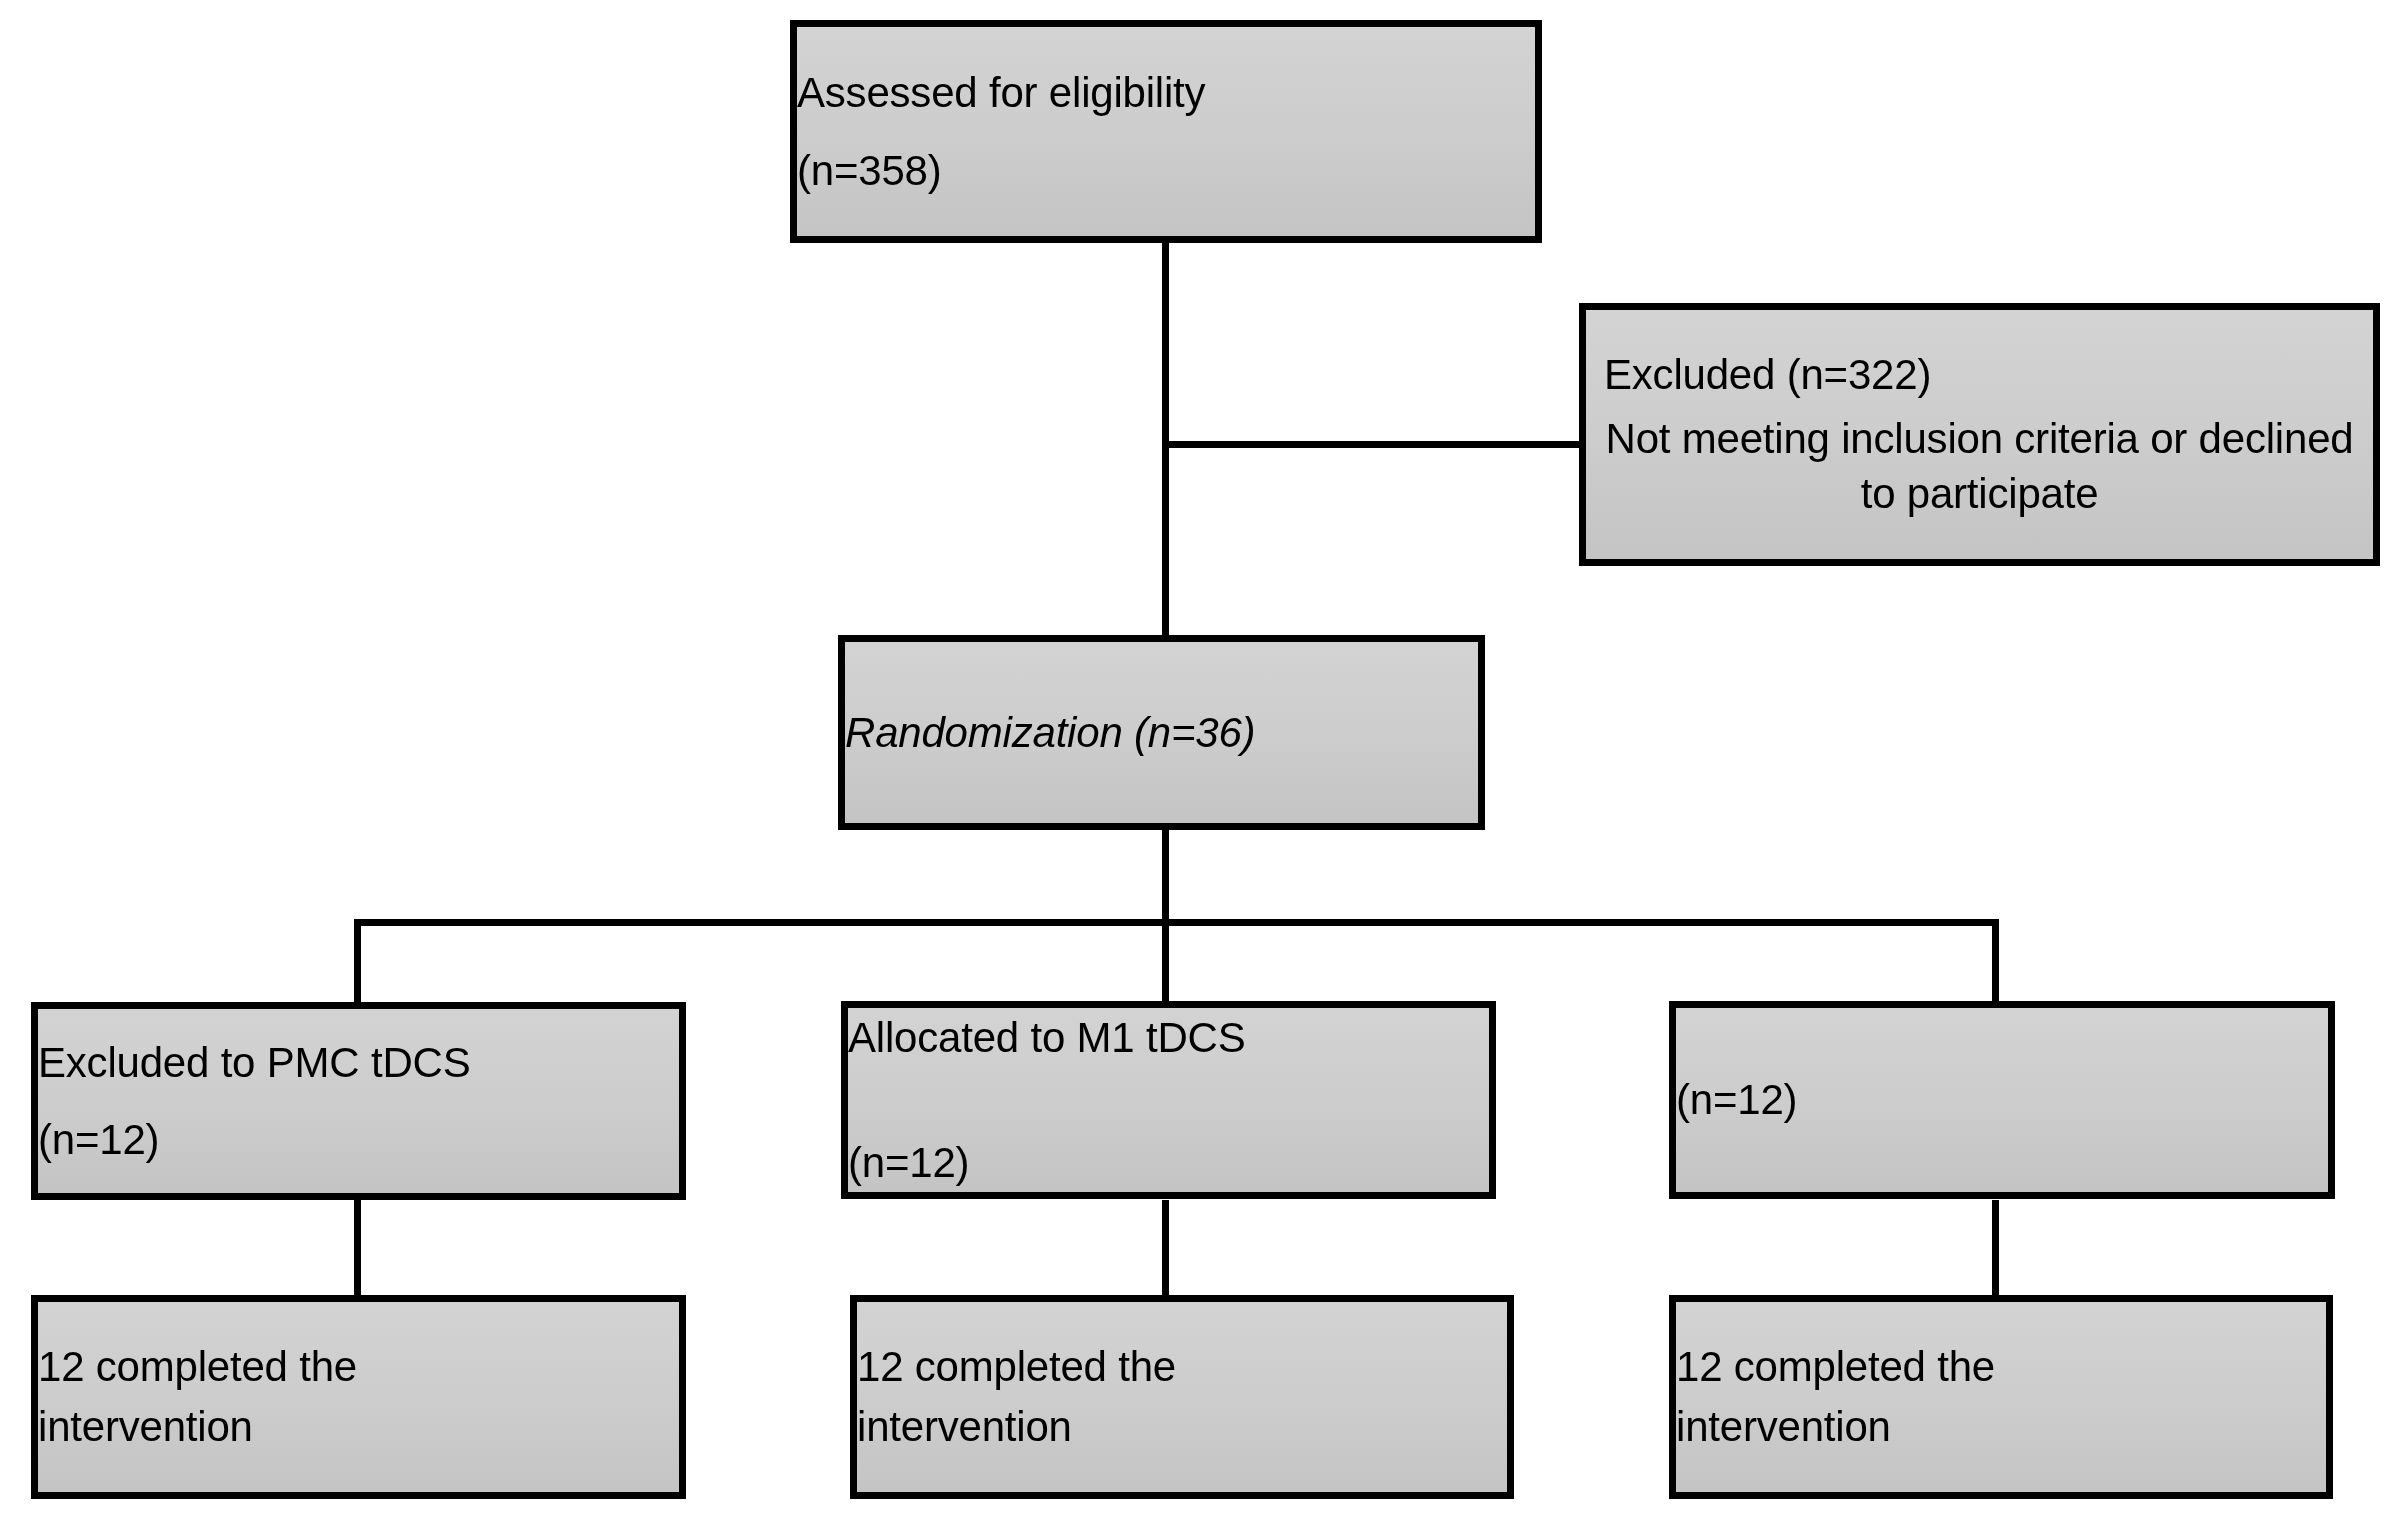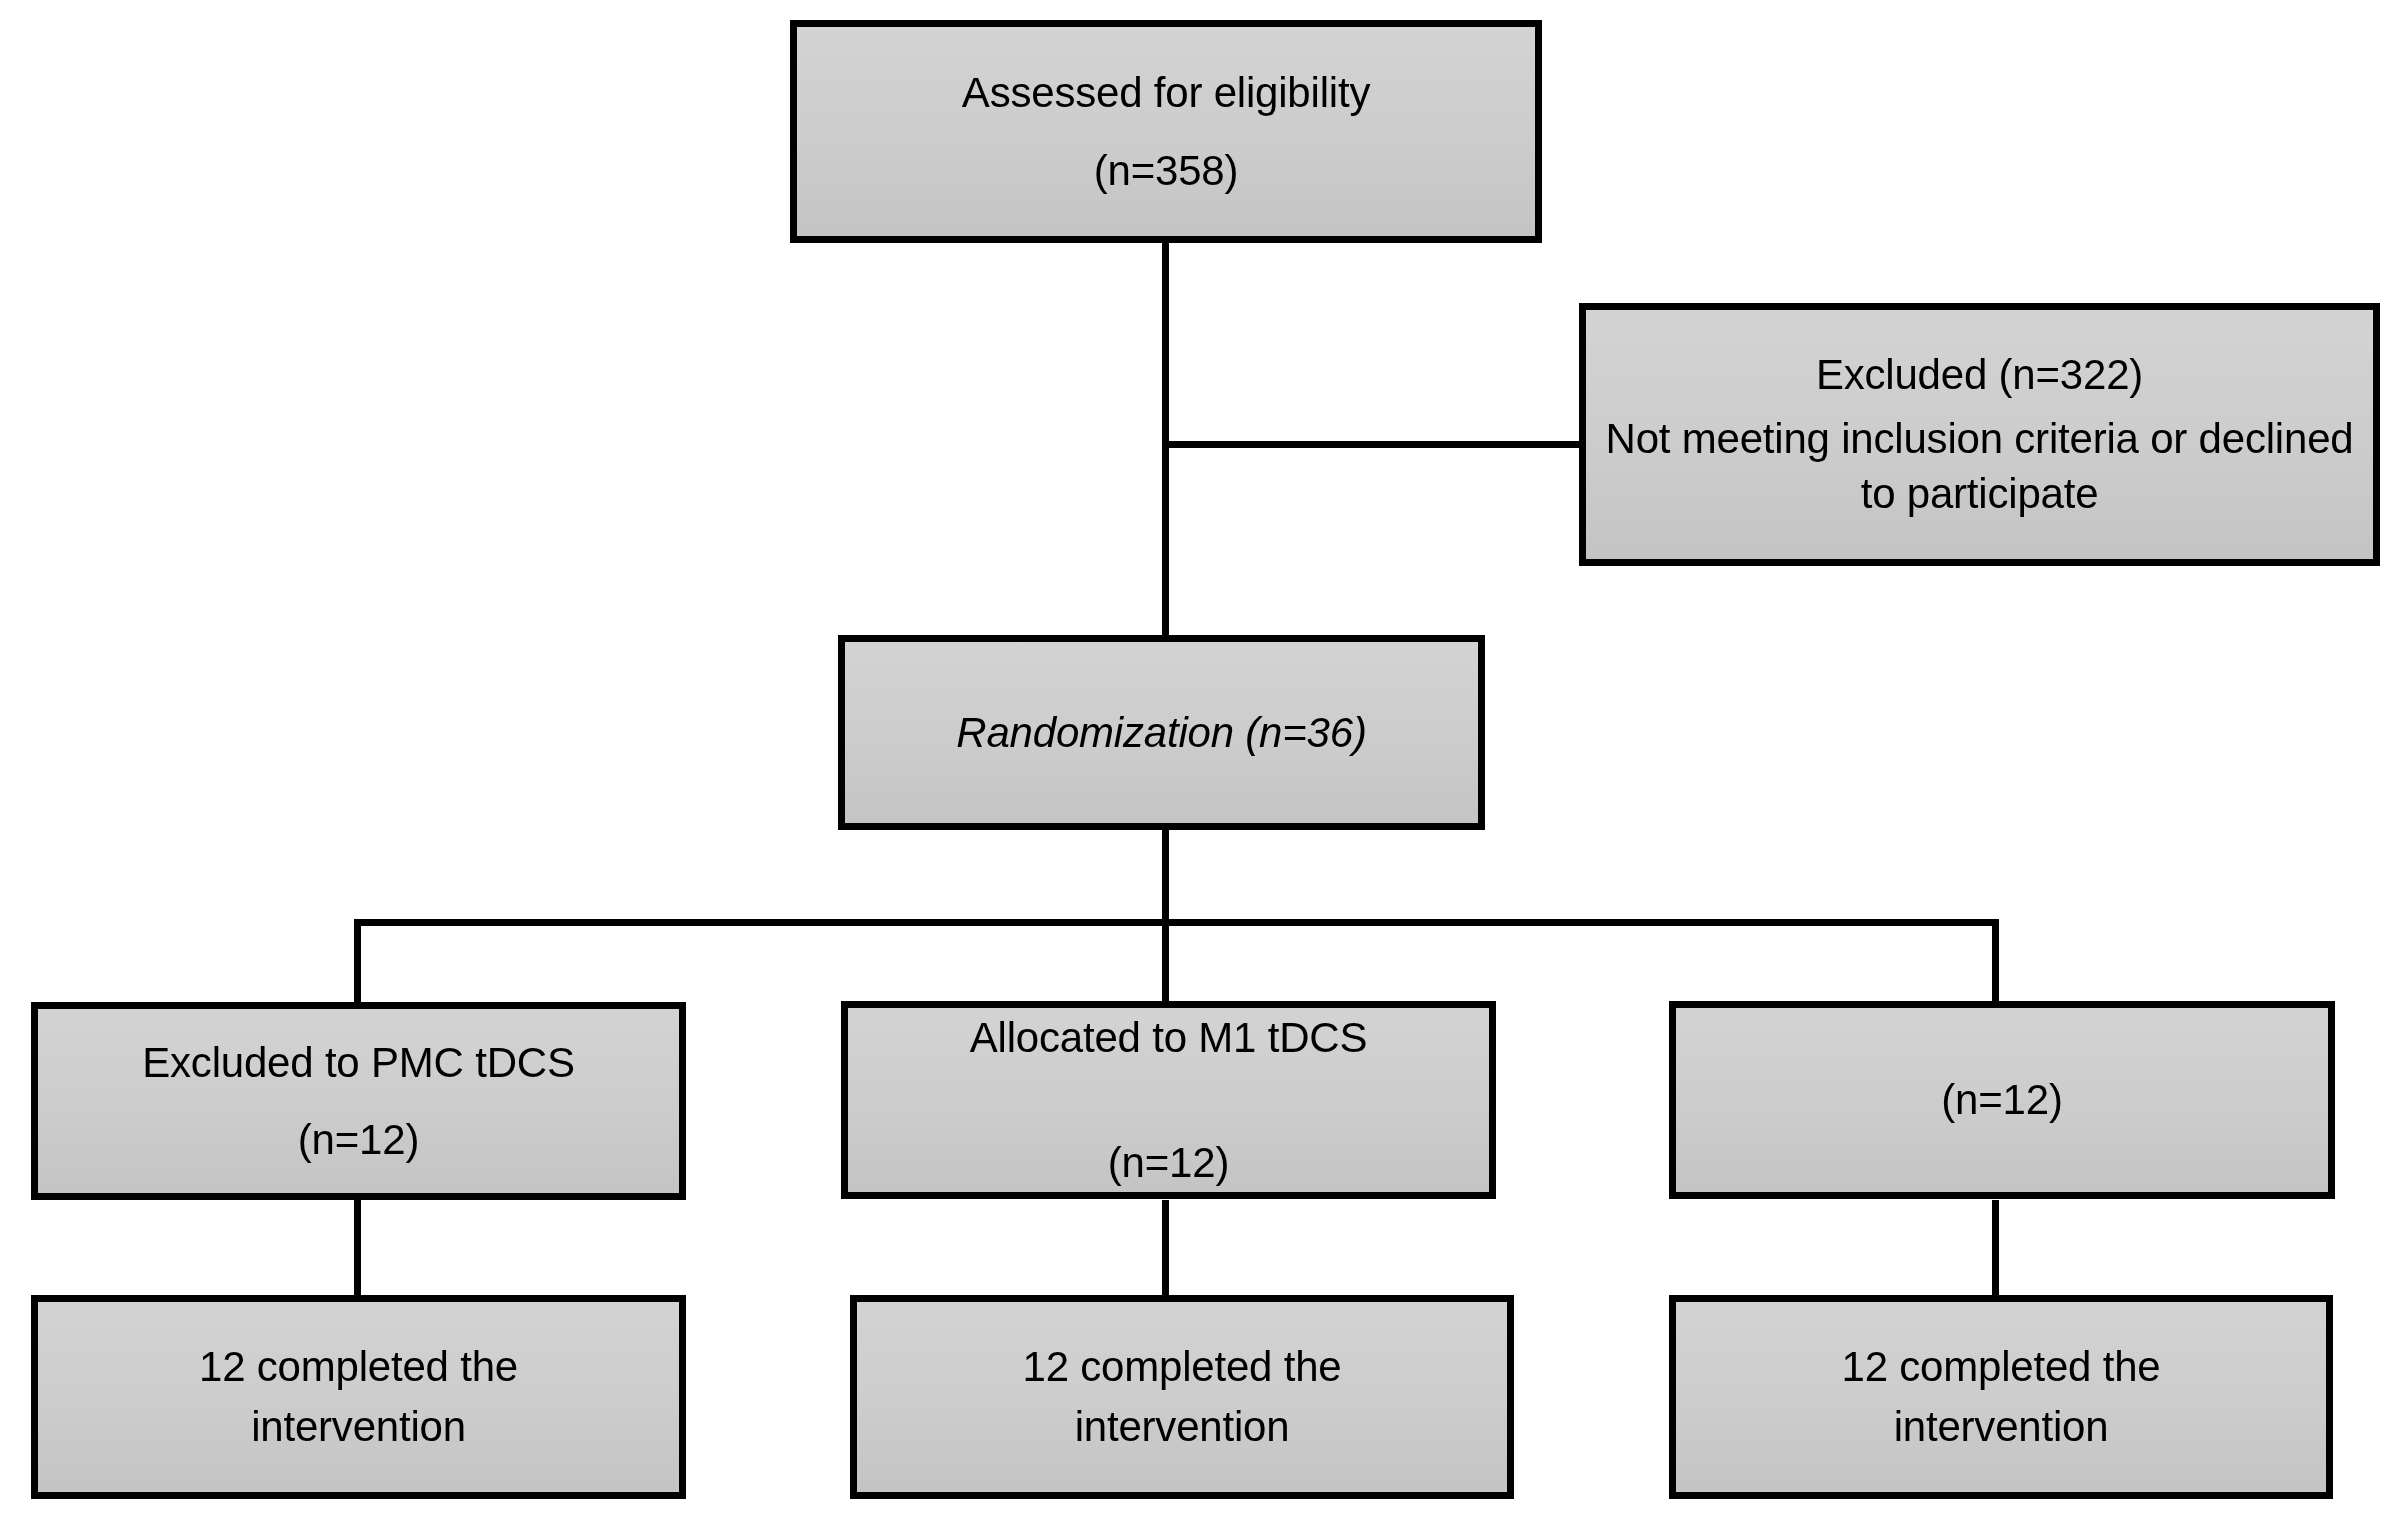--- a/index.html
+++ b/index.html
@@ -20,21 +20,21 @@
   }
 
   
   .fbox {
     position: absolute;
     box-sizing: border-box;
     border: 7px solid #000000;
     background: linear-gradient(to bottom, #d3d3d3 0%, #cccccc 55%, #c4c4c4 100%);
     display: flex;
     flex-direction: column;
-    align-items: center;
+    align-items: flex-start;
     justify-content: center;
     text-align: center;
     color: #000000;
     font-family: "Liberation Sans", sans-serif;
     font-size: 42px;
     line-height: 1.32;
     letter-spacing: -0.2px;
     z-index: 3;
   }
   .fbox .ln {
@@ -85,21 +85,21 @@
 
   <div class="vline" style="left:1162px; top:1200px; height:96px;"></div>
 
   <div class="vline" style="left:1992px; top:1200px; height:96px;"></div>
 
   <div class="fbox gap-lg" style="left:790px; top:20px; width:752px; height:223px;">
     <span class="ln">Assessed for eligibility</span>
     <span class="ln">(n=358)</span>
   </div>
 
-  <div class="fbox wrap gap-md" style="left:1579px; top:303px; width:801px; height:263px; padding:0 10px;">
+  <div class="fbox wrap gap-md" style="left:1579px; top:303px; width:801px; height:263px; padding:0 18px;">
     <span class="ln">Excluded (n=322)</span>
     <span class="ln">Not meeting inclusion criteria or declined to participate</span>
   </div>
 
   <div class="fbox" style="left:838px; top:635px; width:647px; height:195px;font-style:italic;">
     <span class="ln">Randomization (n=36)</span>
   </div>
 
   <div class="fbox gap-lg" style="left:31px; top:1002px; width:655px; height:198px;">
     <span class="ln">Excluded to PMC tDCS</span>

